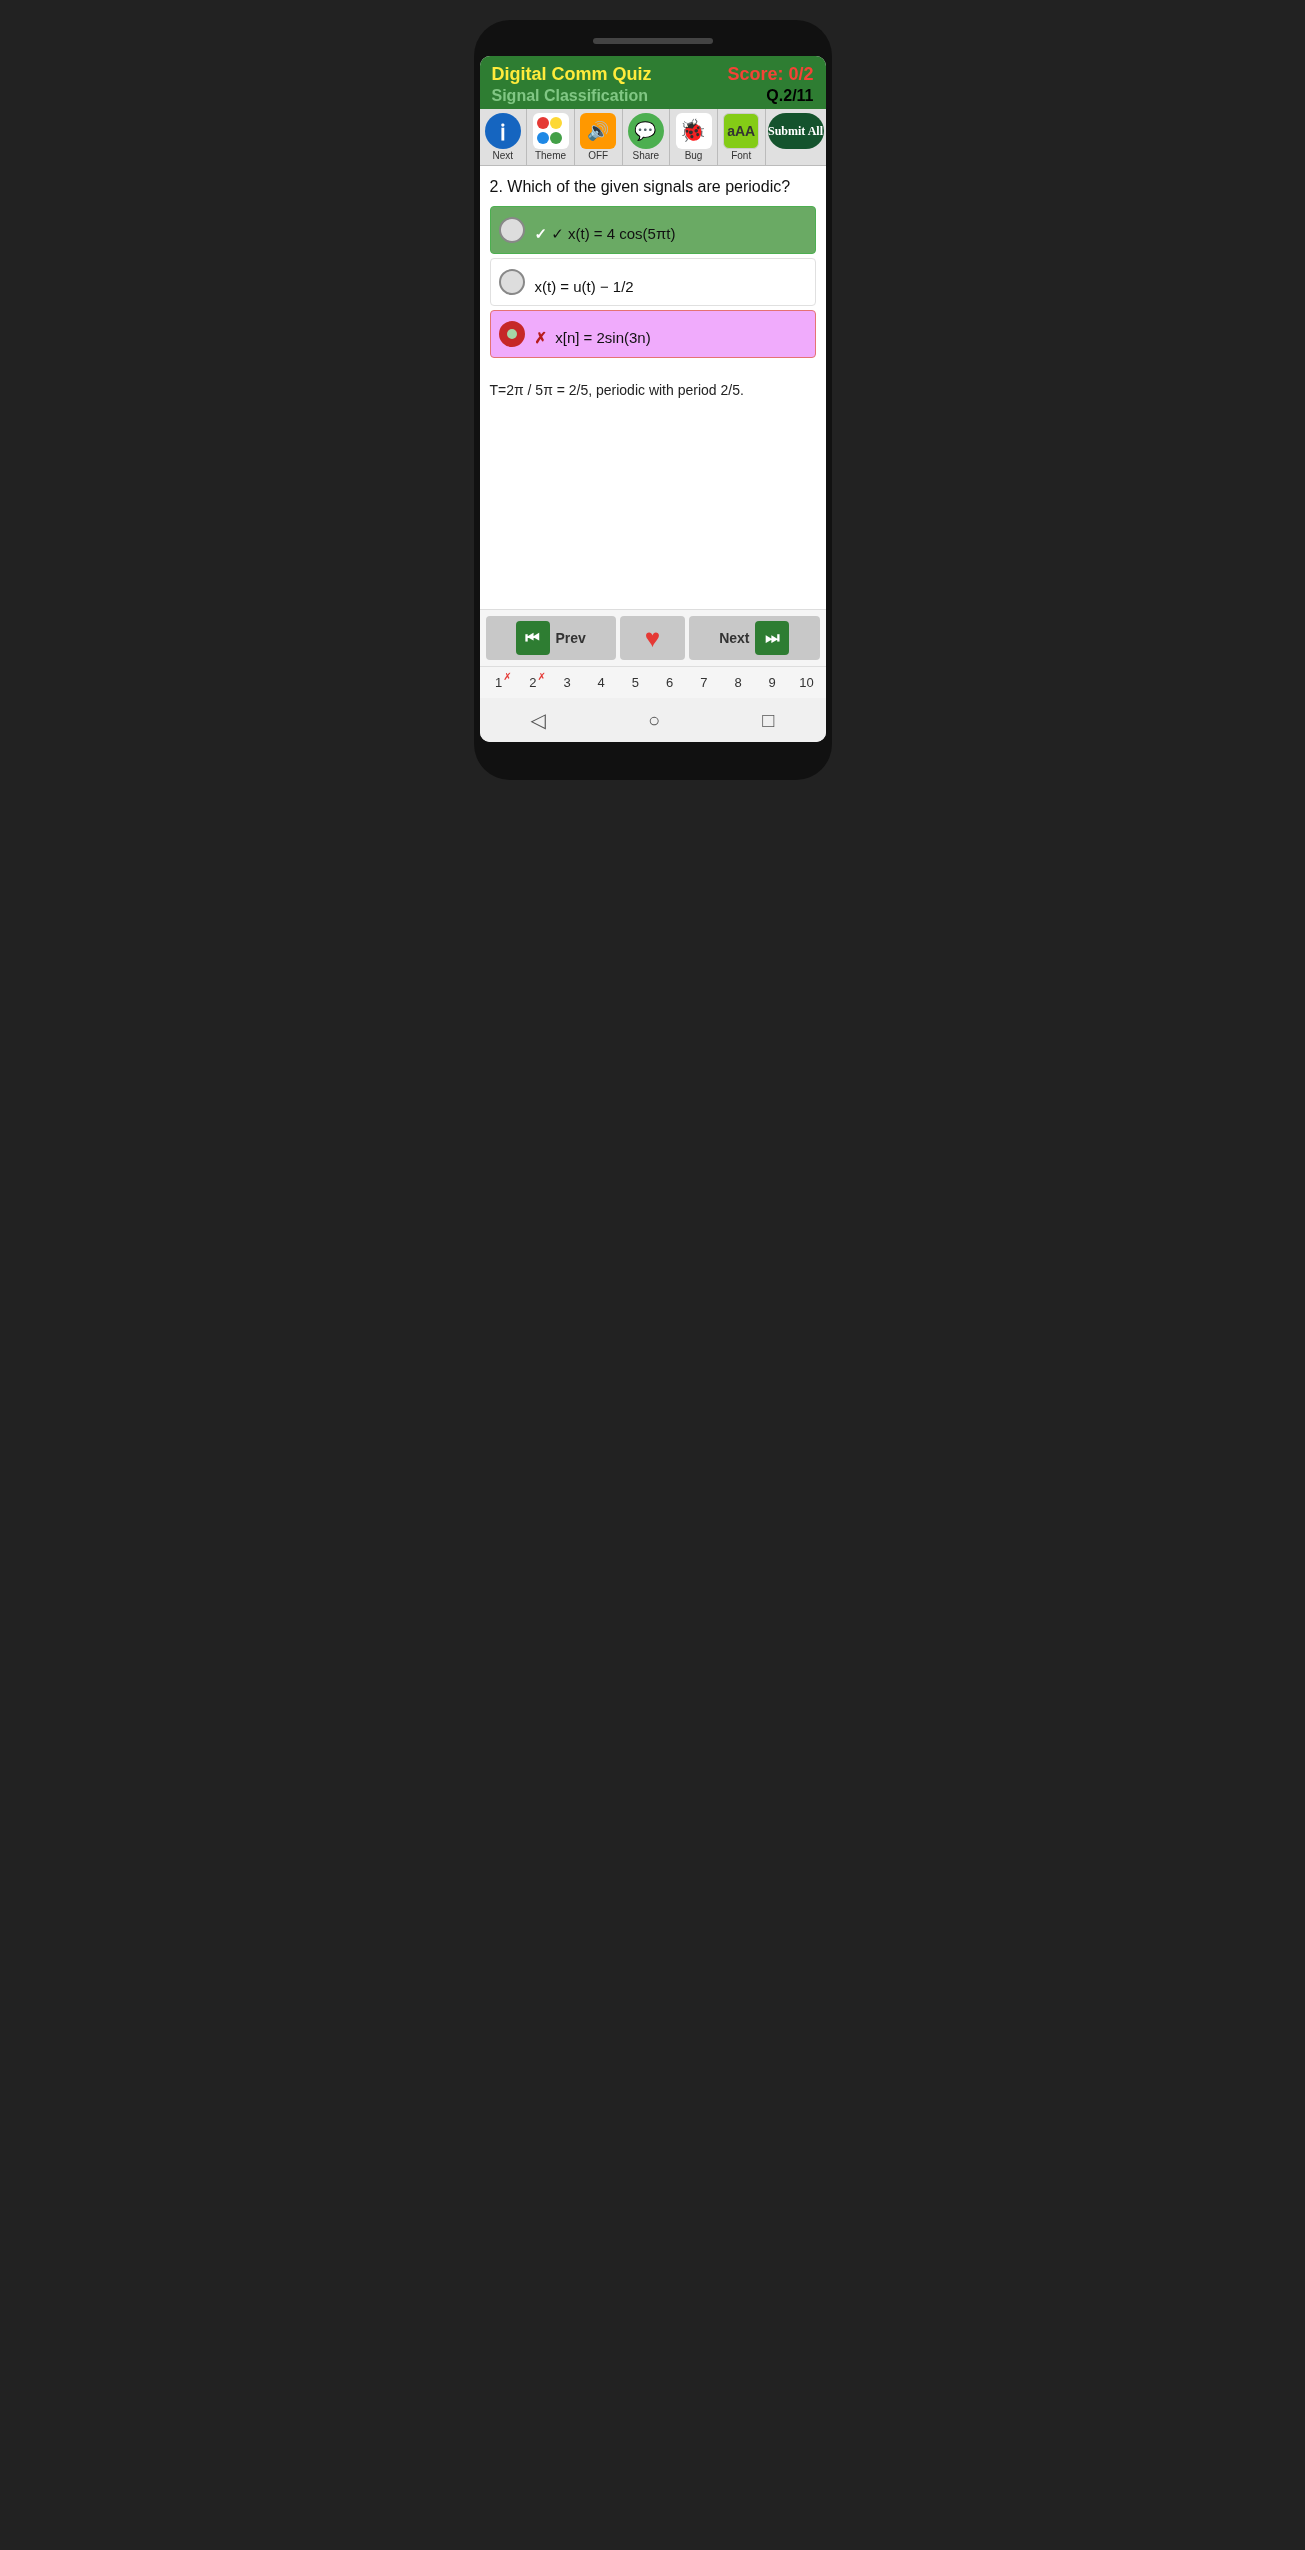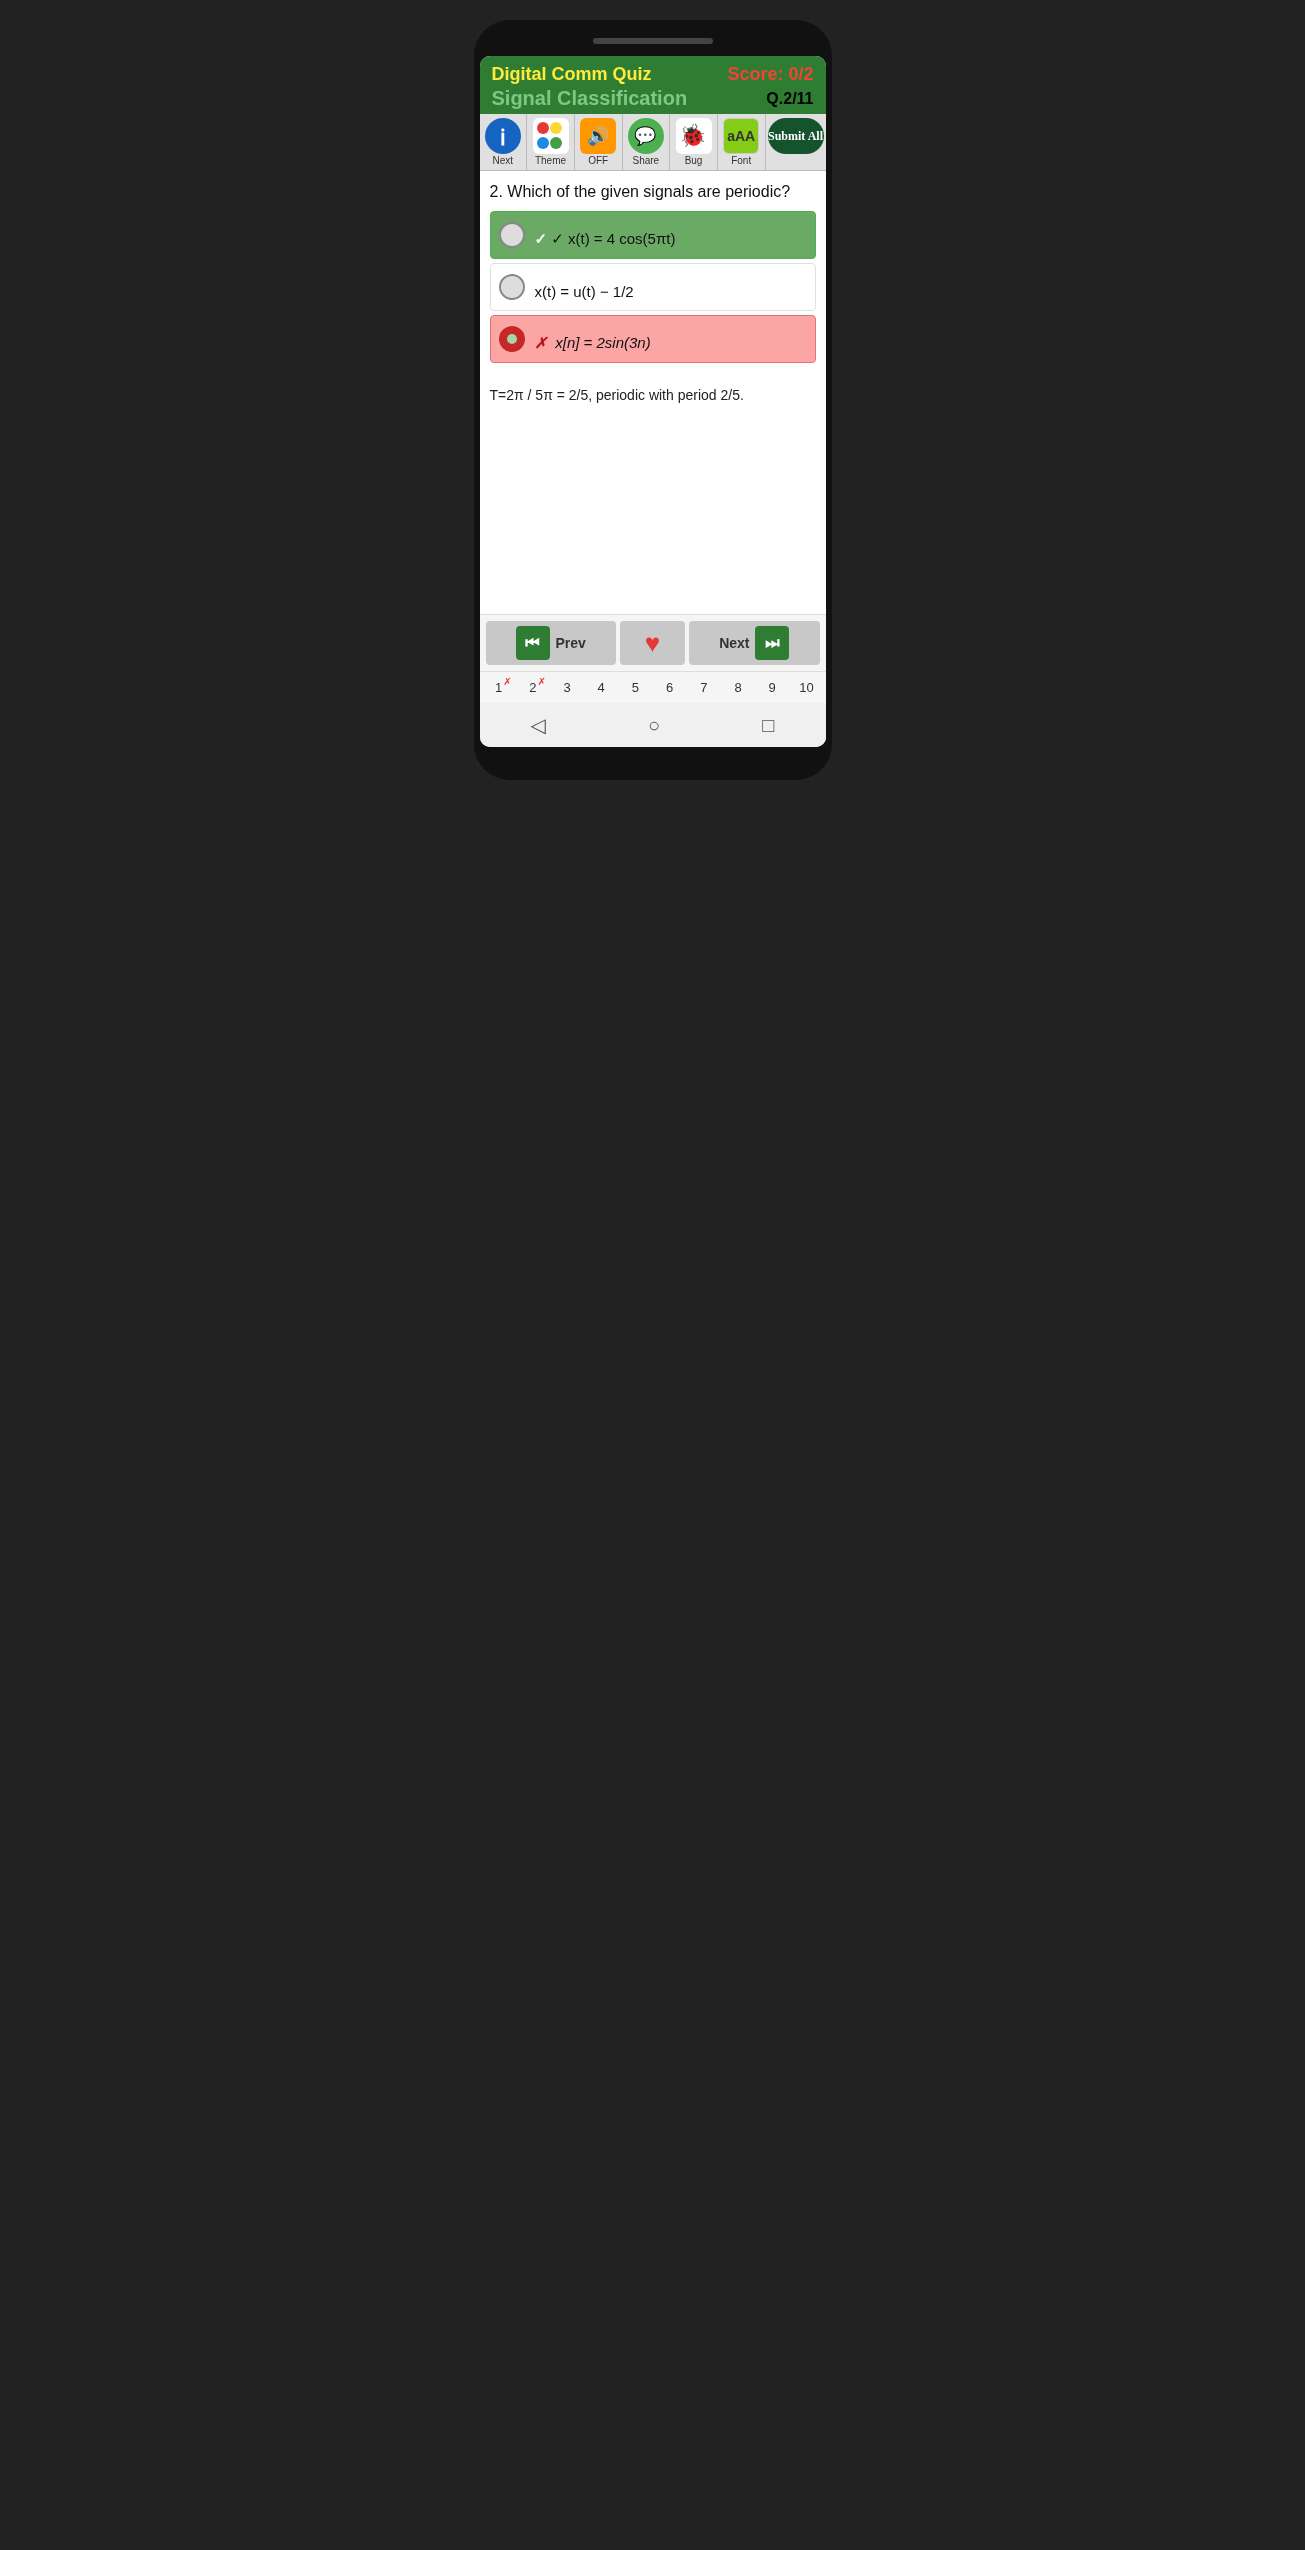--- a/index.html
+++ b/index.html
@@ -53,21 +53,21 @@
       font-weight: bold;
     }
     .header-bottom {
       display: flex;
       justify-content: space-between;
       align-items: center;
       margin-top: 2px;
     }
     .subject-title {
       color: #81c784;
-      font-size: 20px;
+      font-size: 16px;
       font-weight: bold;
     }
     .question-num {
       color: #000000;
       font-size: 16px;
       font-weight: bold;
     }
     
     .toolbar {
       display: flex;
@@ -128,23 +128,22 @@
       margin-bottom: 4px;
       border-radius: 4px;
       cursor: pointer;
       background: #fff;
     }
     .option.correct {
       background: #6aaa64;
       border-color: #4caf50;
     }
     .option.incorrect {
-      background: #fca5a5;
+      background: #f0abfc;
       border-color: #e57373;
-      font-style: italic;
     }
     .radio-circle {
       width: 26px;
       height: 26px;
       border-radius: 50%;
       border: 2px solid #888;
       background: #ddd;
       margin-right: 10px;
       flex-shrink: 0;
       display: flex;

